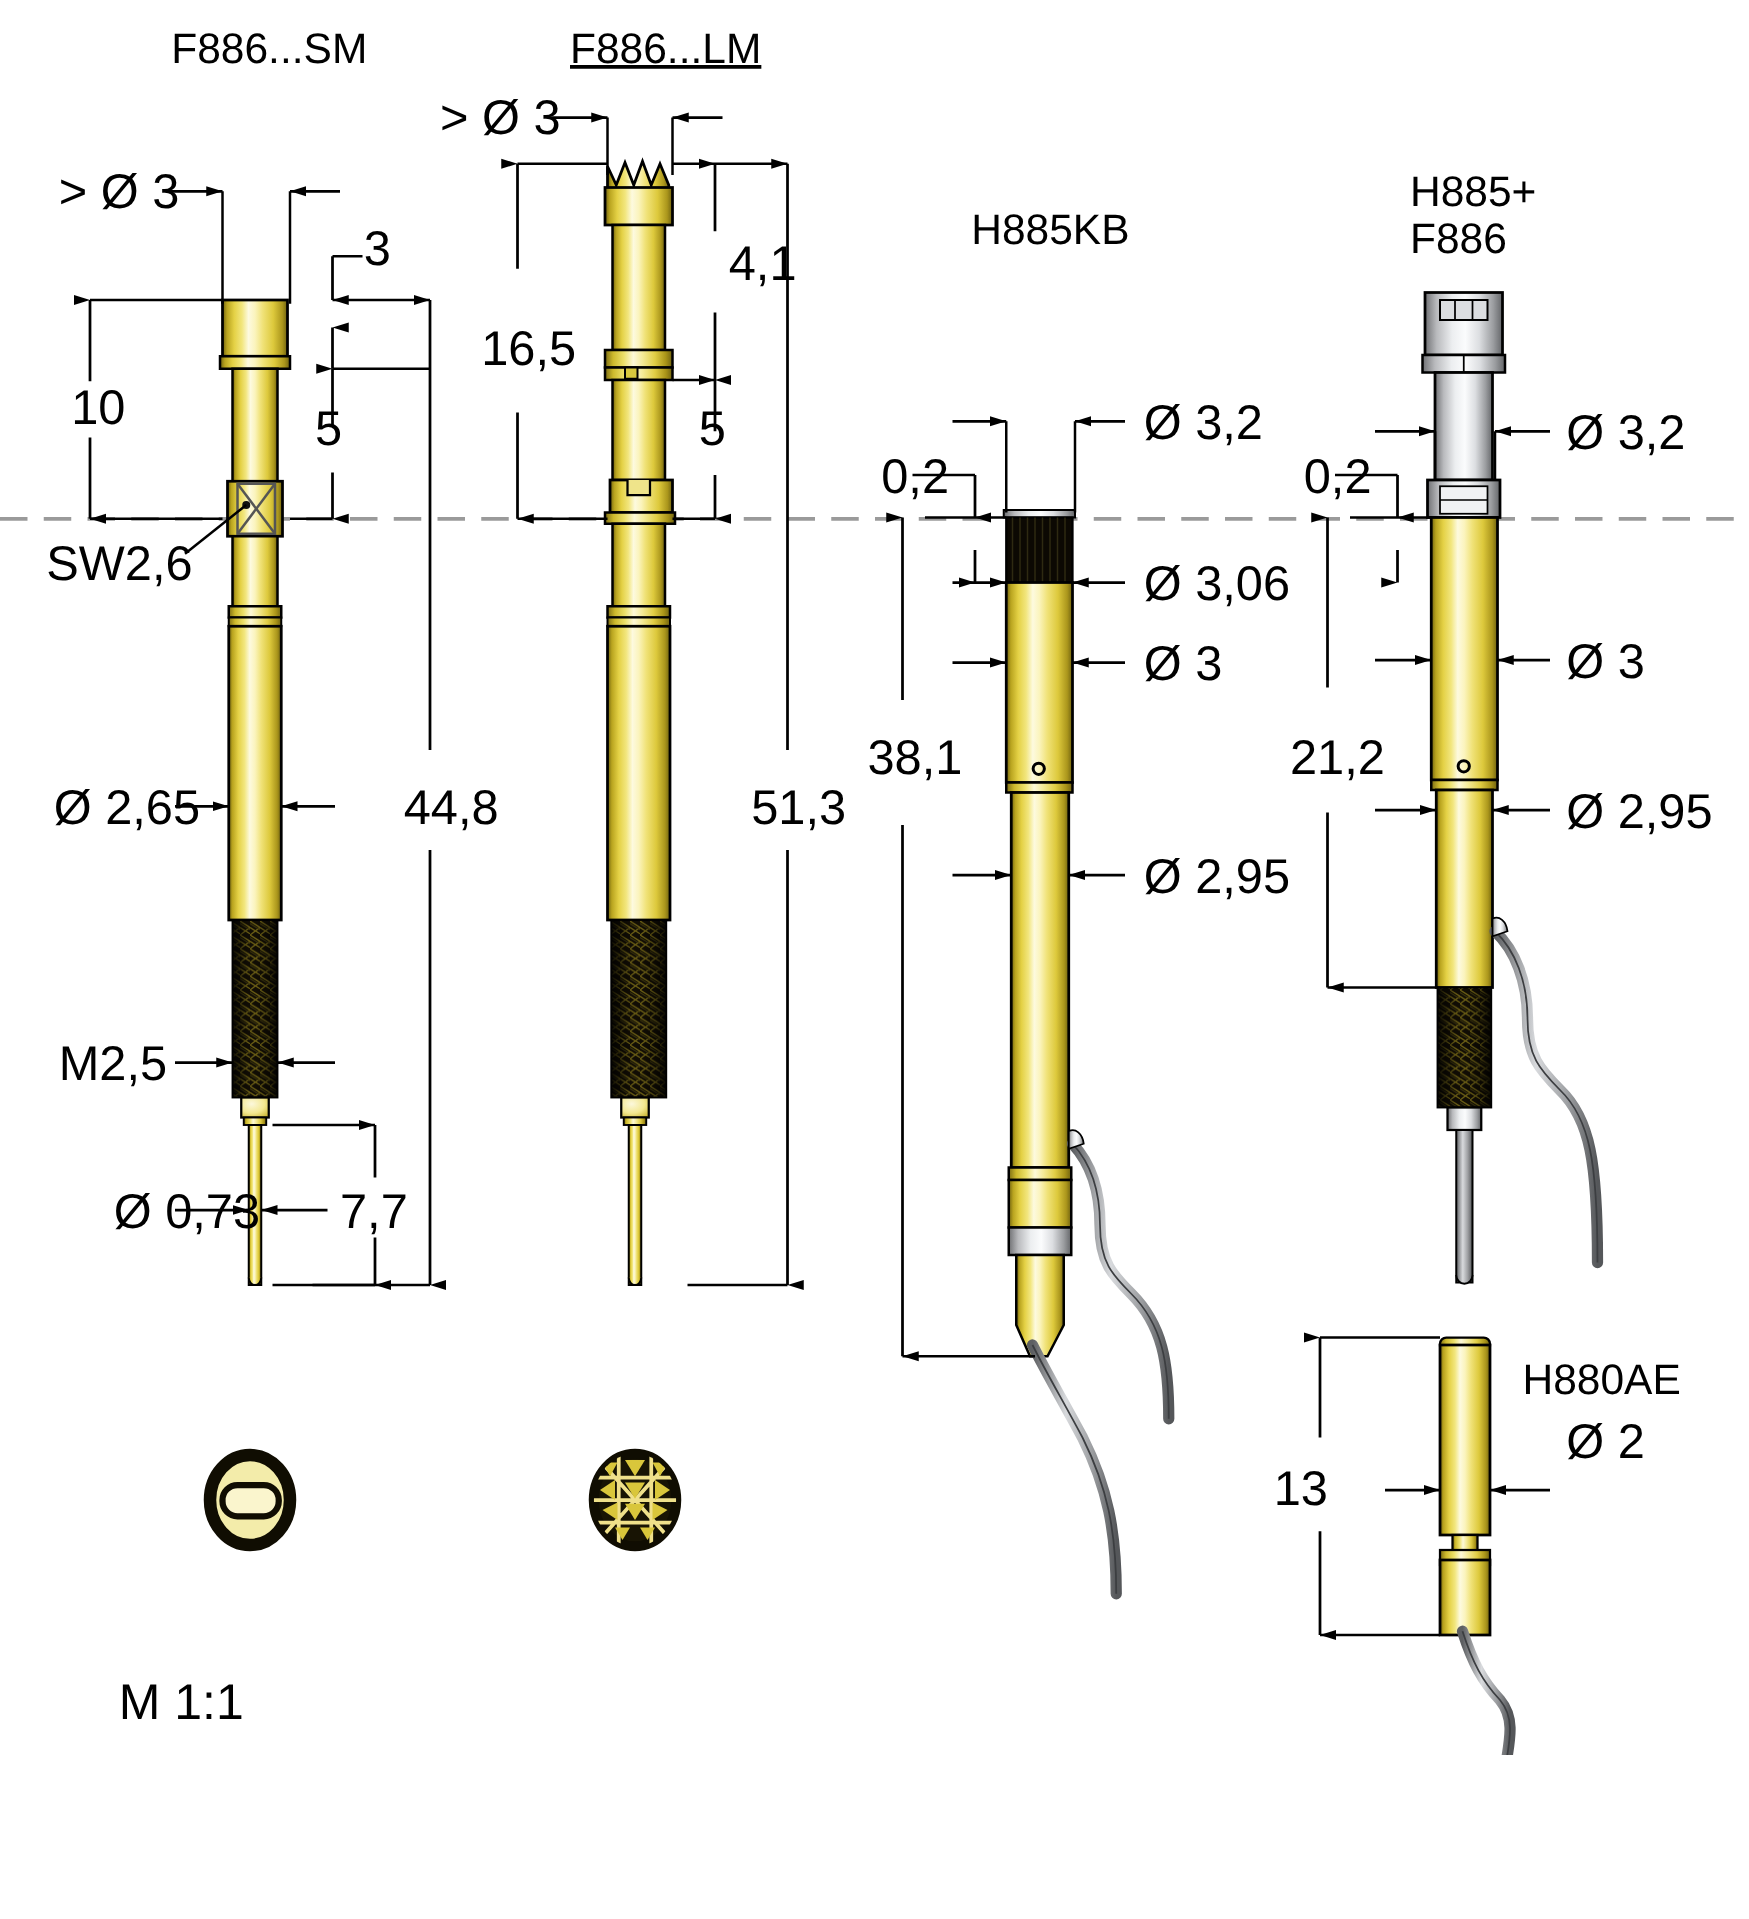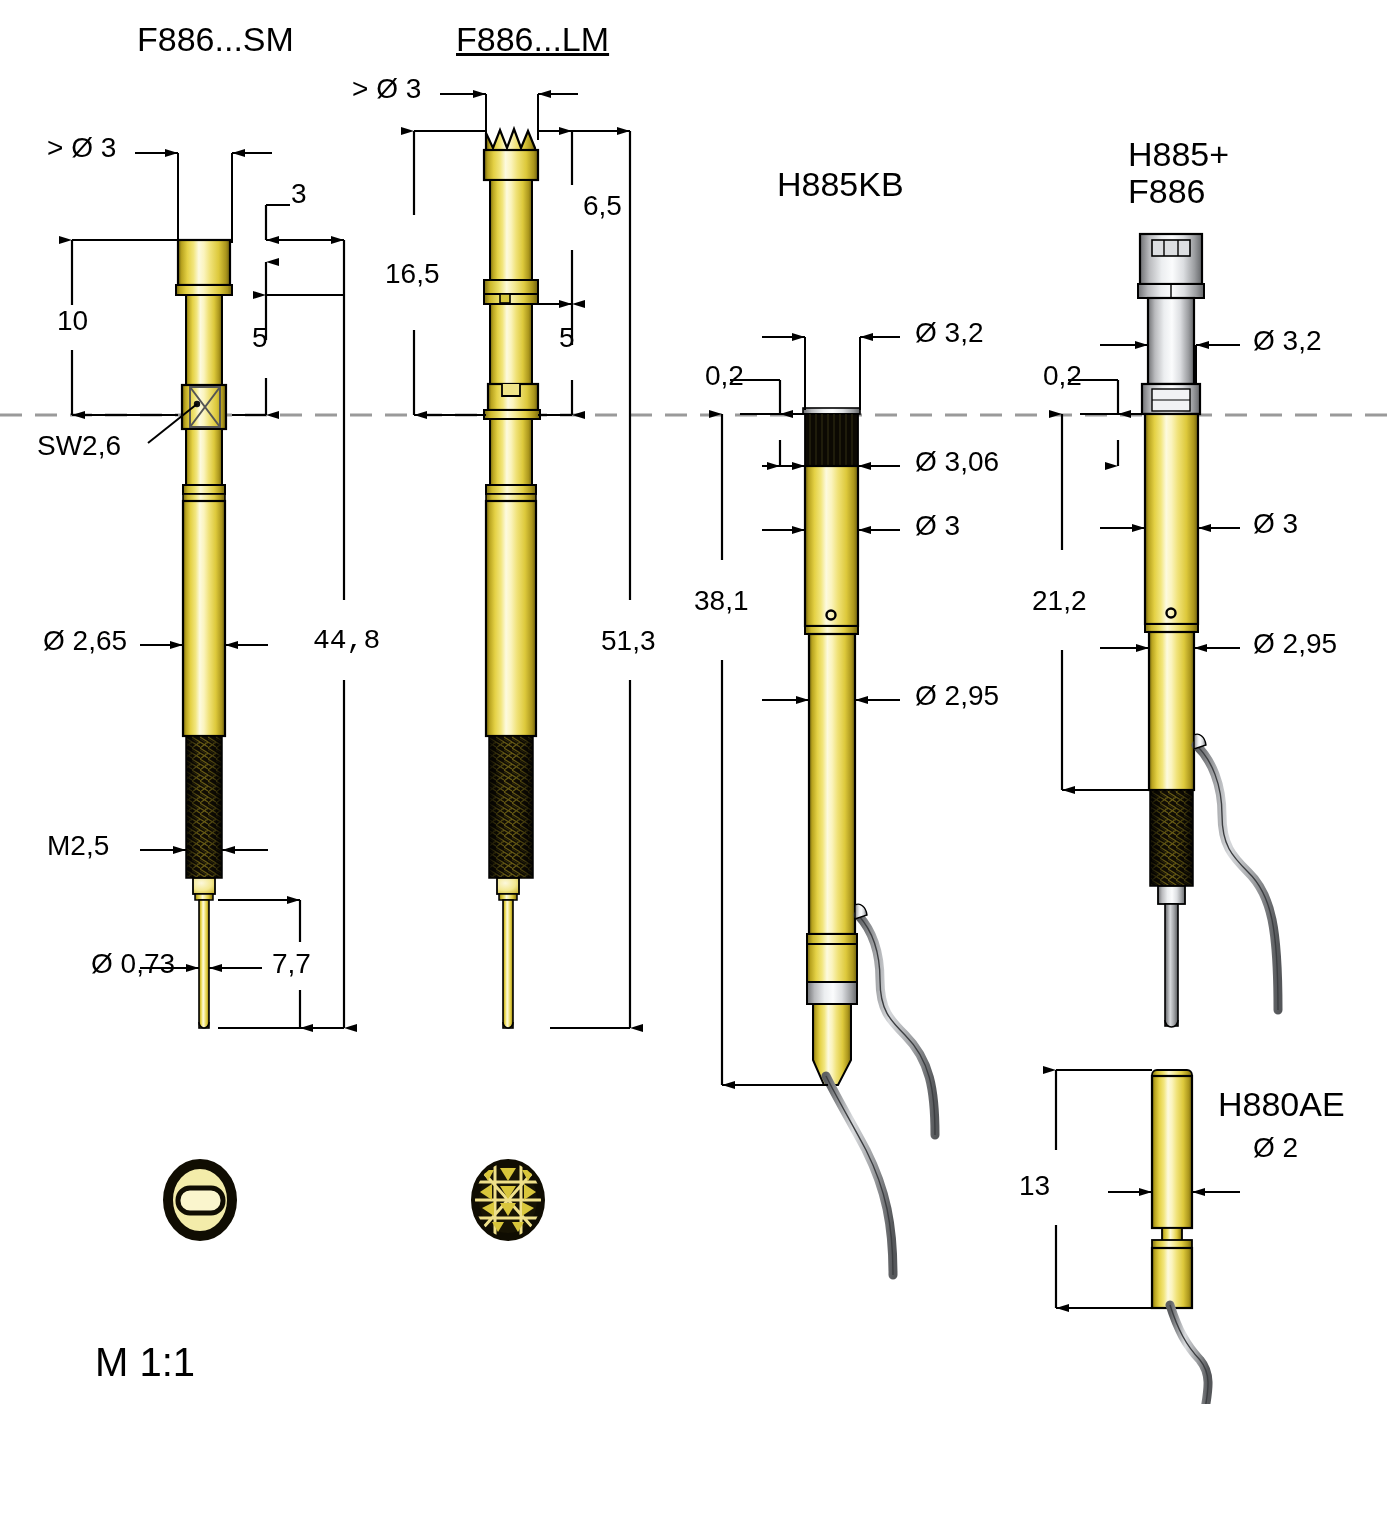--- a/index.html
+++ b/index.html
@@ -1,21 +1,21 @@
 <!DOCTYPE html>
 <html><head>
 <meta charset="utf-8">
 <title>Technical Drawing</title>
 <style>
   html,body{margin:0;padding:0;background:#fff;}
   body{font-family:"Liberation Sans", sans-serif;}
   #sheet{position:relative;width:1399px;height:1404px;background:#ffffff;overflow:hidden;}
   .lbl{position:absolute;color:#000;white-space:nowrap;font-family:"Liberation Sans",sans-serif;font-weight:400;}
   .t-title{font-size:34px;letter-spacing:0px;}
-  .t-dim{font-size:28px;}
+  .t-dim{font-size:39px;}
   .t-scale{font-size:40px;margin-left:32px;}
   svg.layer{position:absolute;left:0;top:0;width:1399px;height:1535px;pointer-events:none;}
 </style>
 </head>
 <body>
 
 <div id="sheet">
 
   <svg class="layer" viewBox="0 0 1399 1535">
     <defs>
@@ -446,27 +446,27 @@
   <div class="lbl t-title" style="left:1218px;top:1085px;">H880AE</div>
 
   <div class="lbl t-scale" style="left:63px;top:1340px;">M 1:1</div>
 
   <div class="lbl t-dim" style="left:47px;top:132px;">&gt; Ø 3</div>
   <div class="lbl t-dim" style="left:291px;top:178px;">3</div>
   <div class="lbl t-dim" style="left:57px;top:305px;">10</div>
   <div class="lbl t-dim" style="left:252px;top:322px;">5</div>
   <div class="lbl t-dim" style="left:37px;top:430px;">SW2,6</div>
   <div class="lbl t-dim" style="left:43px;top:625px;">Ø 2,65</div>
-  <div class="lbl t-dim" style="left:313px;top:625px;font-family:Liberation Mono, monospace;">44,8</div>
+  <div class="lbl t-dim" style="left:323px;top:625px;">44,8</div>
   <div class="lbl t-dim" style="left:47px;top:830px;">M2,5</div>
   <div class="lbl t-dim" style="left:43px;top:948px;margin-left:48px;">Ø 0,73</div>
   <div class="lbl t-dim" style="left:272px;top:948px;text-align:right;">7,7</div>
 
   <div class="lbl t-dim" style="left:352px;top:73px;">&gt; Ø 3</div>
-  <div class="lbl t-dim" style="left:583px;top:190px;">6,5</div>
+  <div class="lbl t-dim" style="left:583px;top:190px;">4,1</div>
   <div class="lbl t-dim" style="left:385px;top:258px;">16,5</div>
   <div class="lbl t-dim" style="left:559px;top:322px;">5</div>
   <div class="lbl t-dim" style="left:601px;top:625px;">51,3</div>
 
   <div class="lbl t-dim" style="left:915px;top:317px;">Ø 3,2</div>
   <div class="lbl t-dim" style="left:705px;top:360px;">0,2</div>
   <div class="lbl t-dim" style="left:915px;top:446px;">Ø 3,06</div>
   <div class="lbl t-dim" style="left:915px;top:510px;">Ø 3</div>
   <div class="lbl t-dim" style="left:694px;top:585px;">38,1</div>
   <div class="lbl t-dim" style="left:915px;top:680px;">Ø 2,95</div>

